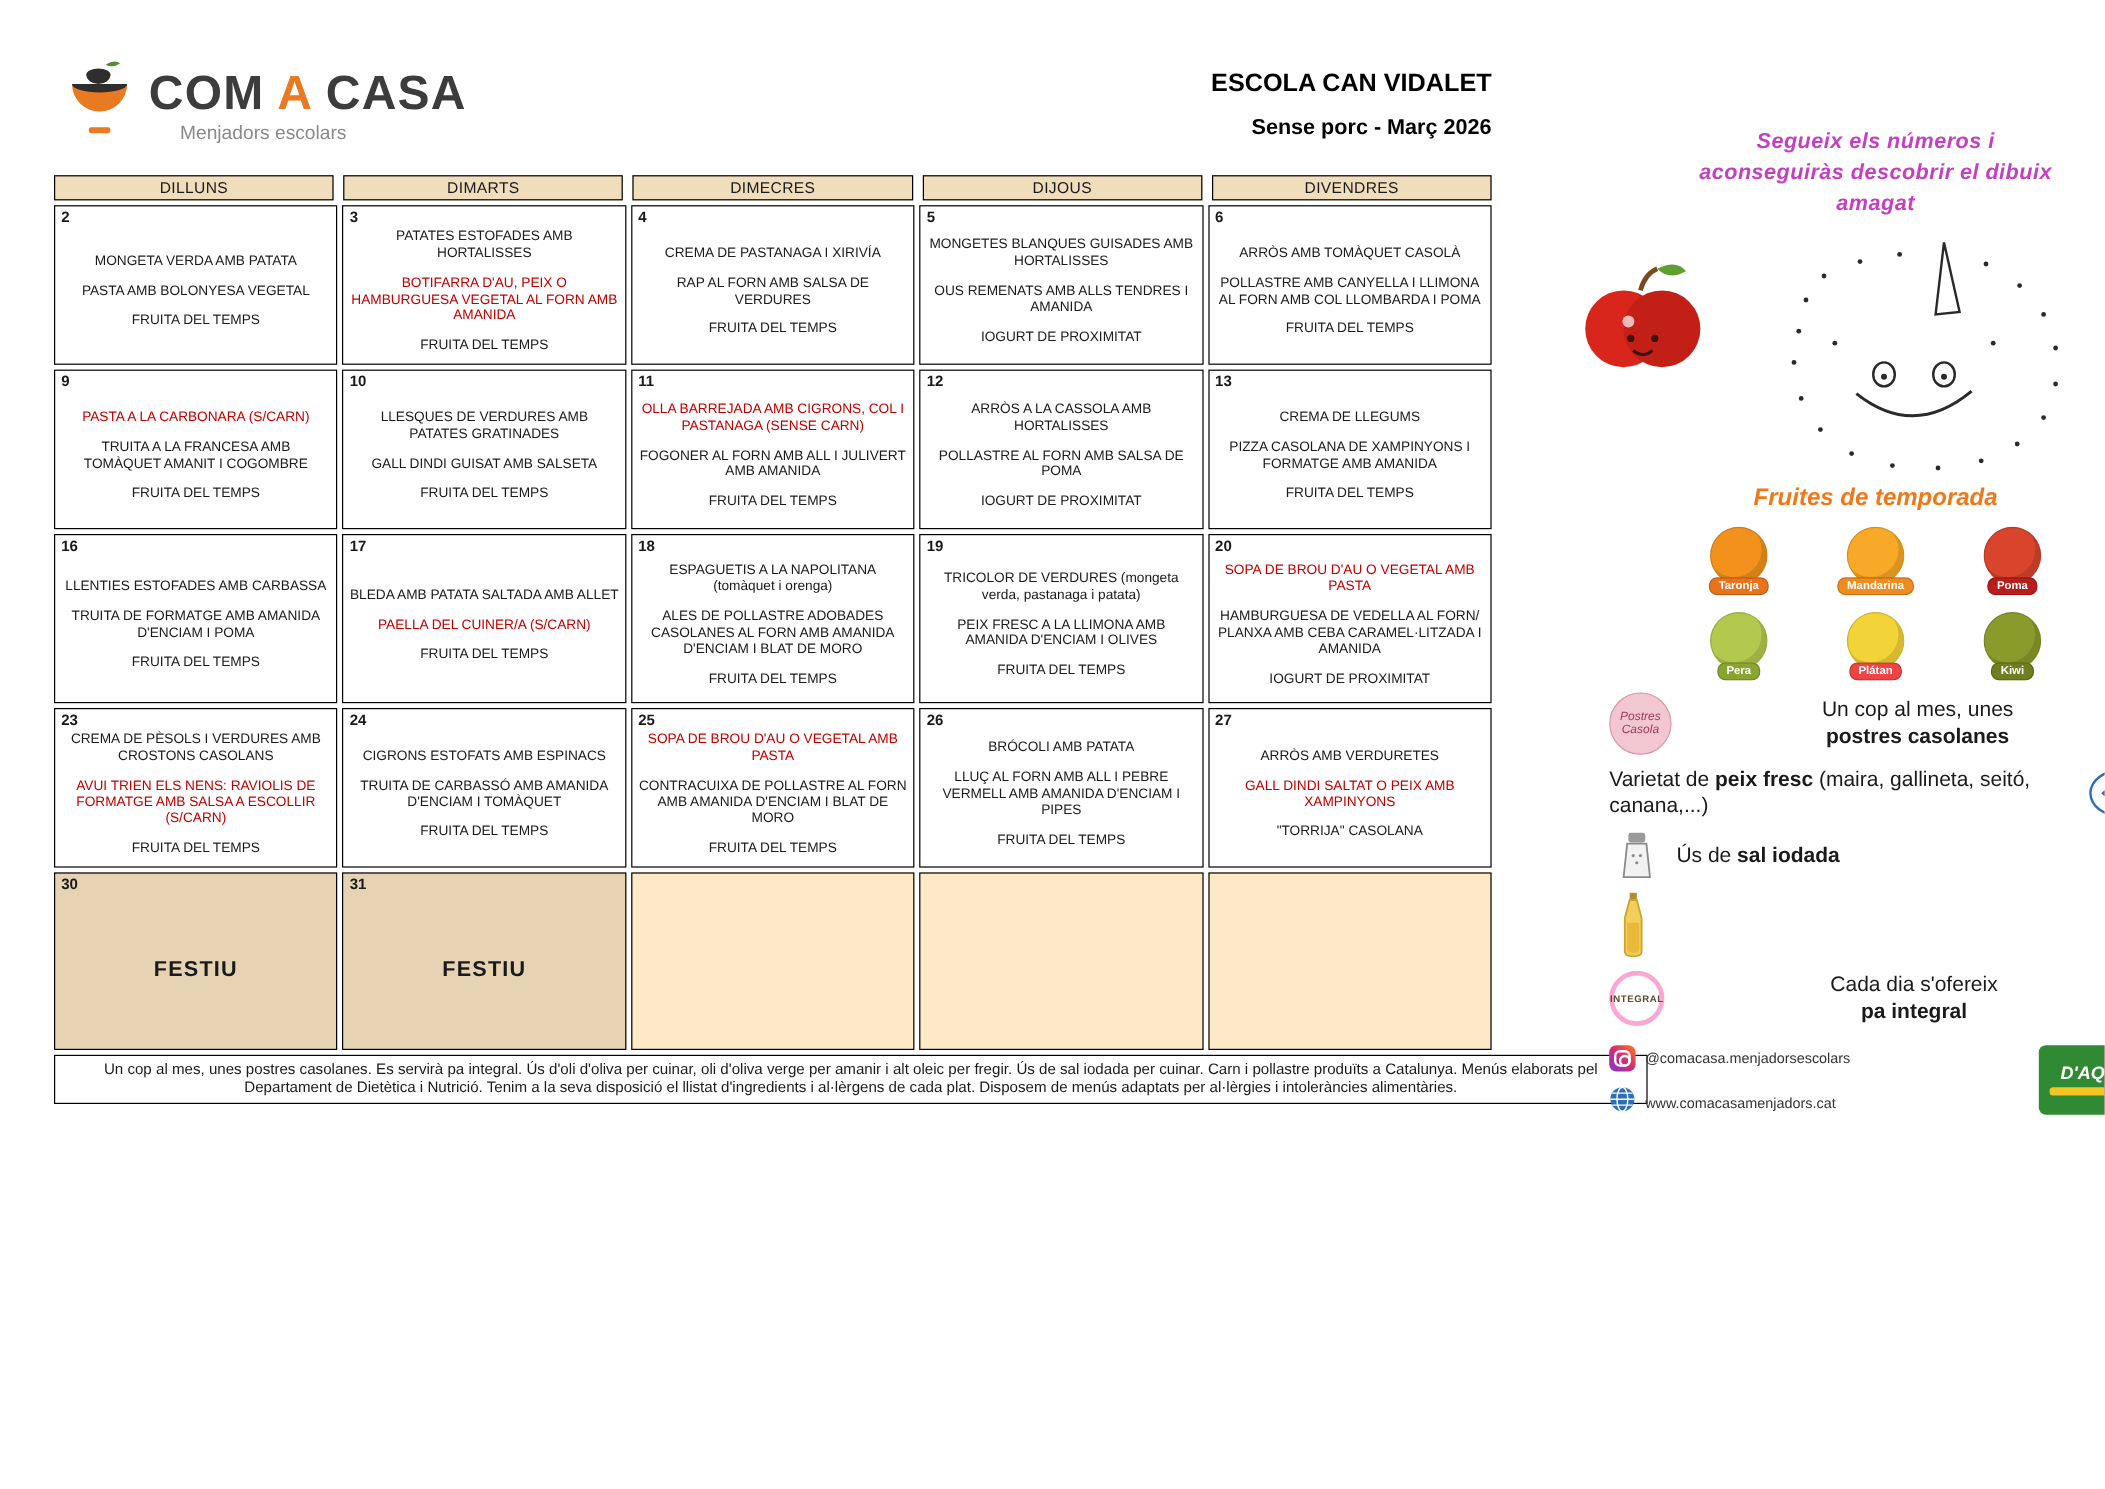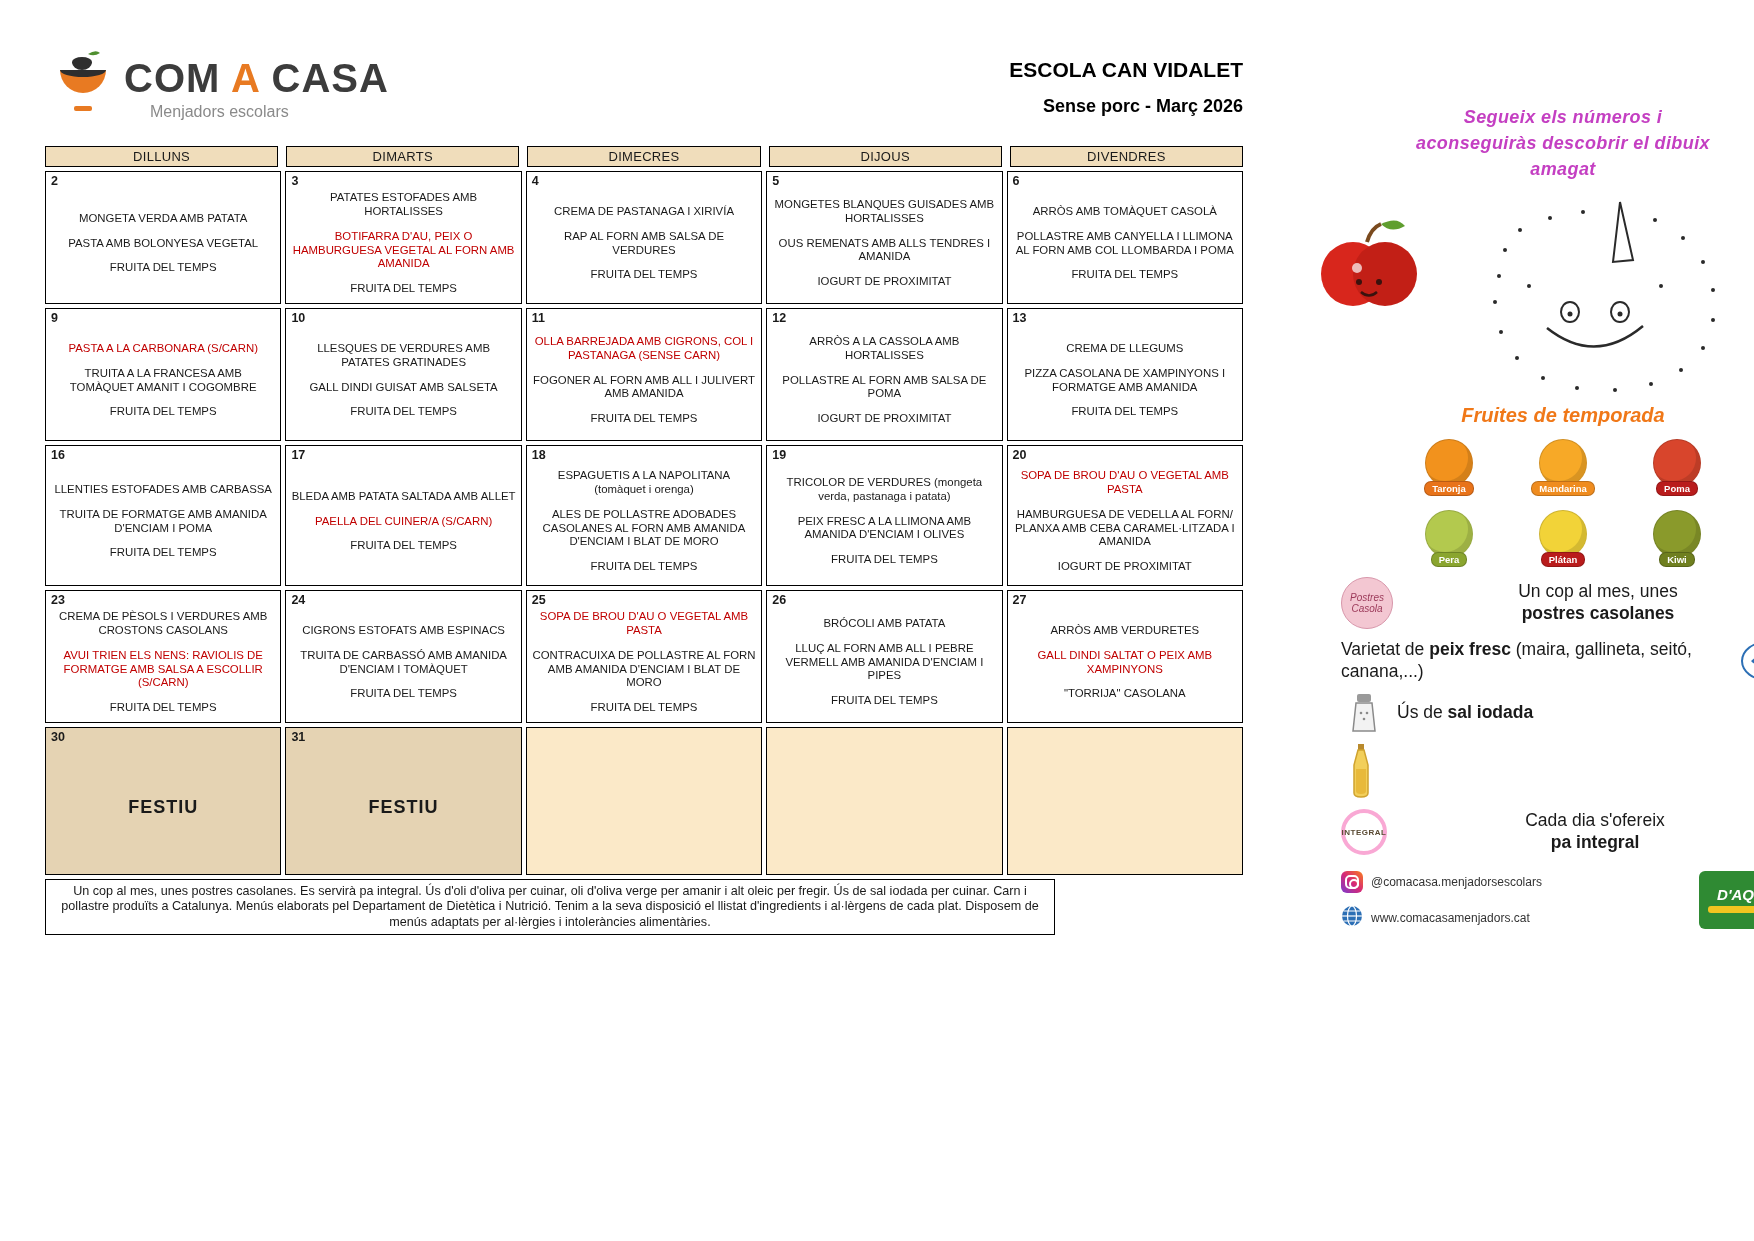--- a/index.html
+++ b/index.html
@@ -25,21 +25,21 @@
   #cal-grid { display:grid; grid-template-columns:repeat(5,1fr); grid-template-rows:133px 133px 141px 133px 148px; gap:4px; }
   .cell { position:relative; border:1px solid #000; background:#fff; padding:16px 5px 4px 5px; }
   .cell.festiu { background:#e5d3b3; }
   .cell.empty  { background:#fbe9c8; }
   .daynum { position:absolute; top:2px; left:5px; font-size:12.5px; font-weight:bold; }
   .cell-body { height:100%; display:flex; flex-direction:column; align-items:center; justify-content:center; gap:11px; }
   .item { text-align:center; font-size:11.4px; line-height:1.2; }
   .item.red { color:#c00000; }
   .festiu-label { font-size:18px; font-weight:bold; letter-spacing:1px; text-align:left; }
 
-  .footer-box { position:absolute; left:45px; top:879px; width:1010px; border:1px solid #000; padding:4px 10px; text-align:center; font-size:12.6px; line-height:1.22; }
+  .footer-box { position:absolute; left:45px; top:879px; width:1328px; border:1px solid #000; padding:4px 10px; text-align:center; font-size:12.6px; line-height:1.22; }
 
   
   .sidebar { position:absolute; left:1315px; top:104px; width:496px; }
   .puzzle-text { text-align:center; color:#c43fc2; font-style:italic; font-weight:bold; font-size:18px; line-height:1.45; letter-spacing:.4px; }
   .puzzle-area { position:relative; width:100%; height:208px; margin-top:8px; }
 
   .fruits-title { text-align:center; color:#f07818; font-weight:bold; font-style:italic; font-size:20px; margin-top:6px; }
   .fruit-grid { display:grid; grid-template-columns:repeat(3,70px); justify-content:center; gap:14px 44px; margin-top:12px; }
   .fruit { display:flex; flex-direction:column; align-items:center; }
   .fruit-circle { width:48px; height:48px; border-radius:50%; box-shadow:inset -4px -5px 0 rgba(0,0,0,.12); border:1px solid rgba(0,0,0,.15); }
@@ -357,21 +357,21 @@
         <div class="fruit">
           <div class="fruit-circle" style="background: rgb(216, 69, 44);"></div>
           <div class="fruit-label" style="background: #b91c1c;">Poma</div>
         </div>
         <div class="fruit">
           <div class="fruit-circle" style="background: rgb(179, 201, 78);"></div>
           <div class="fruit-label" style="background: rgb(138, 165, 47);">Pera</div>
         </div>
         <div class="fruit">
           <div class="fruit-circle" style="background: rgb(242, 211, 56);"></div>
-          <div class="fruit-label" style="background: #b91c1c;">Plátan</div>
+          <div class="fruit-label" style="background: #ef4444;">Plátan</div>
         </div>
         <div class="fruit">
           <div class="fruit-circle" style="background: rgb(138, 154, 43);"></div>
           <div class="fruit-label" style="background: rgb(111, 127, 31);">Kiwi</div>
         </div>
       </div>
 
     <div class="note-row">
       <div class="badge-postres">
         <span>Postres</span>

